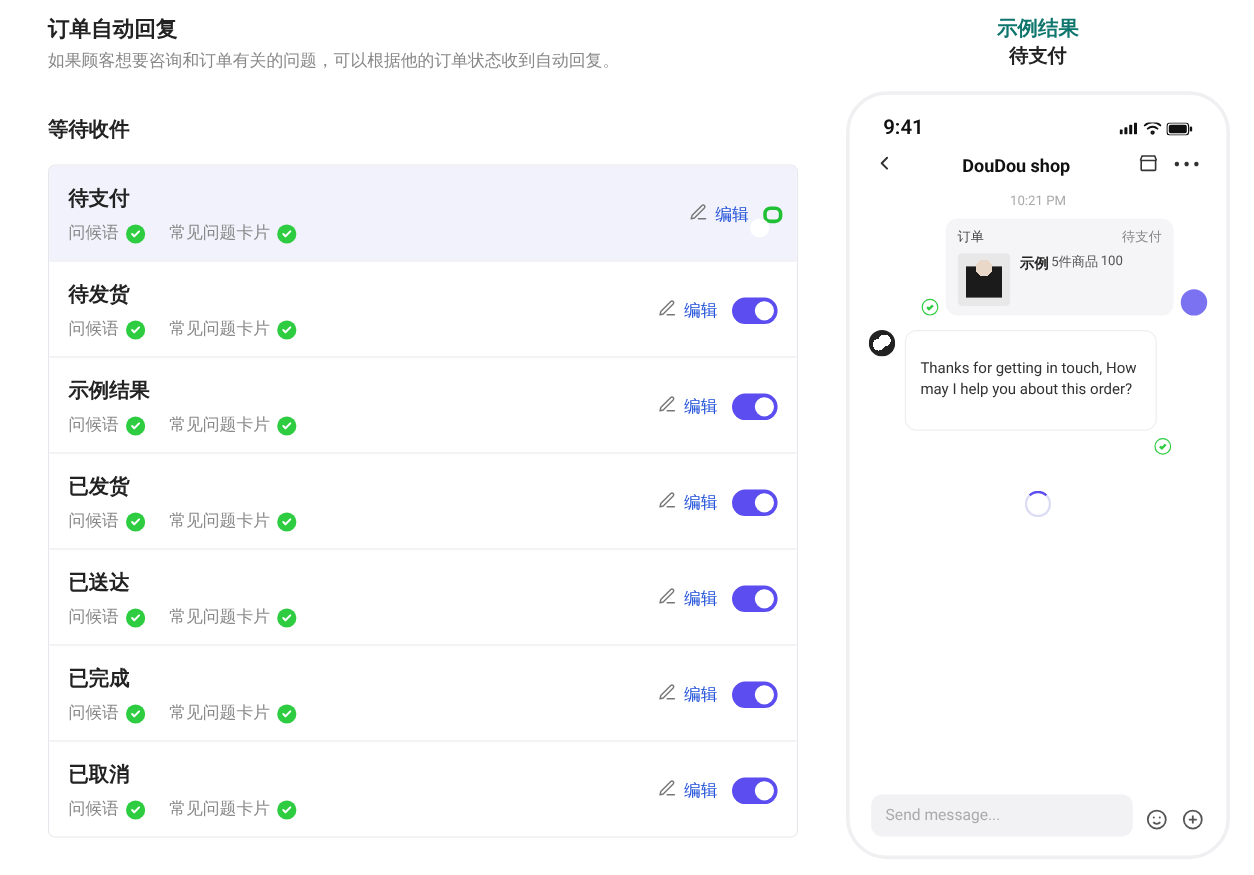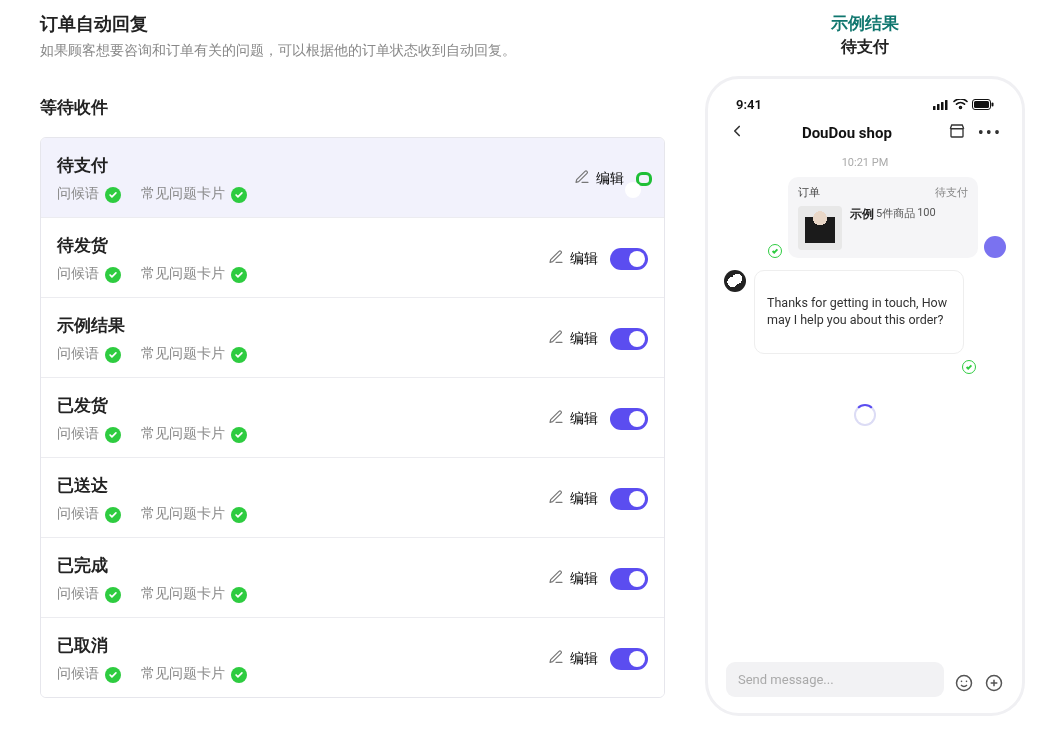--- a/index.html
+++ b/index.html
@@ -76,21 +76,21 @@
   .row-right {
     display: flex;
     align-items: center;
     gap: 12px;
   }
   .edit-btn {
     display: inline-flex;
     align-items: center;
     gap: 6px;
     font-size: 14px;
-    color: #000000;
+    color: #1d4ed8;
     cursor: pointer;
     user-select: none;
   }
   .edit-btn svg { width: 16px; height: 16px; stroke: #777; }
   .toggle {
     width: 38px; height: 22px;
     border-radius: 11px;
     background: #5b4df0;
     position: relative;
     cursor: pointer;
@@ -131,21 +131,21 @@
   .phone-inner {
     flex: 1;
     background: #fff;
     border-radius: 28px;
     padding: 10px 8px 10px 8px;
     display: flex; flex-direction: column;
     position: relative;
   }
   .statusbar {
     display: flex; justify-content: space-between; align-items: center;
-    font-size: 13px; font-weight: 600; color: #111;
+    font-size: 17px; font-weight: 600; color: #111;
     padding: 2px 14px 6px 14px;
   }
   .sb-icons { display: inline-flex; align-items: center; gap: 4px; }
   .sb-icons svg { display: block; }
   .appbar {
     display: flex; align-items: center; justify-content: space-between;
     padding: 4px 6px 10px 6px;
   }
   .appbar .back svg { width: 18px; height: 18px; stroke: #333; }
   .appbar .title { font-size: 15px; font-weight: 700; color: #111; }

